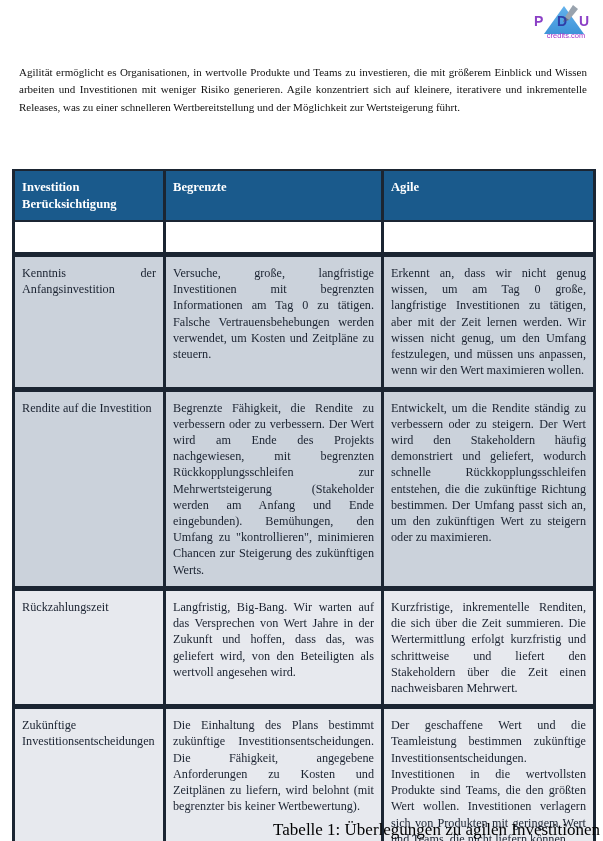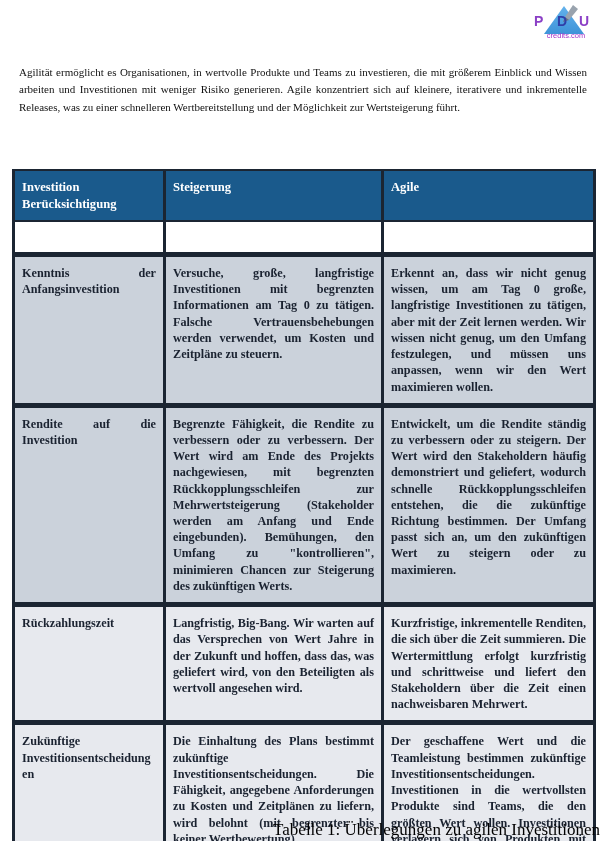--- a/index.html
+++ b/index.html
@@ -41,21 +41,20 @@
     font-weight:bold; text-align:left; height:48px; font-size:12.6px;
   }
   .spacer-row td {
     background:#ffffff; height:33px;
     border-top:2px solid var(--border,#1B2532);
     border-bottom:5px solid var(--border,#1B2532);
   }
   .content-row td {
     border-top:5px solid var(--border,#1B2532);
     border-bottom:5px solid var(--border,#1B2532);
-    font-weight:bold;
   }
   .content-row.shade-dark  td { background:var(--row-shade-dark,#CBD2DB); }
   .content-row.shade-light td { background:var(--row-shade-light,#E7E9EE); }
   .r0 td { height:131px; }
   .r1 td { height:103px; }
   .r2 td { height:181px; }
   .r3 td { height:129px; }
 
   .caption {
     position:absolute; left:19px; top:820px; width:581px;
@@ -87,21 +86,21 @@
 
   <table class="tbl">
     <colgroup>
       <col style="width:151px">
       <col style="width:218px">
       <col style="width:212px">
     </colgroup>
     <thead>
       <tr>
         <th>Investition Berücksichtigung</th>
-        <th>Steigerung</th>
+        <th>Begrenzte</th>
         <th>Agile</th>
       </tr>
     </thead>
     <tbody>
       <tr class="spacer-row">
         <td></td>
         <td></td>
         <td></td>
       </tr>
       <tr class="content-row shade-dark r0">

